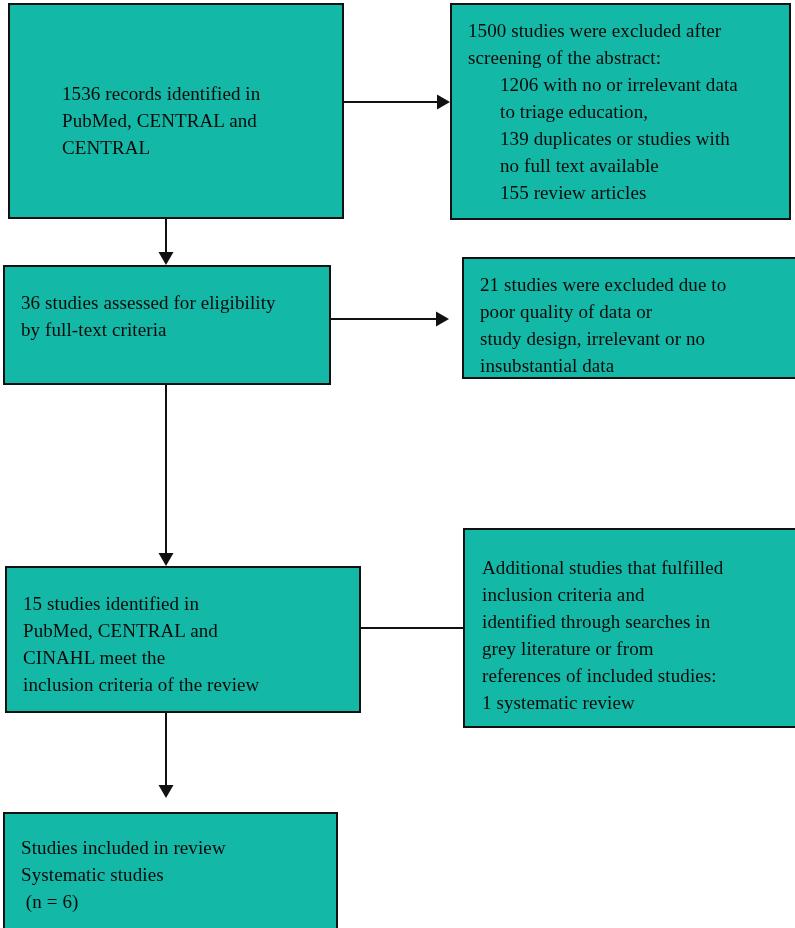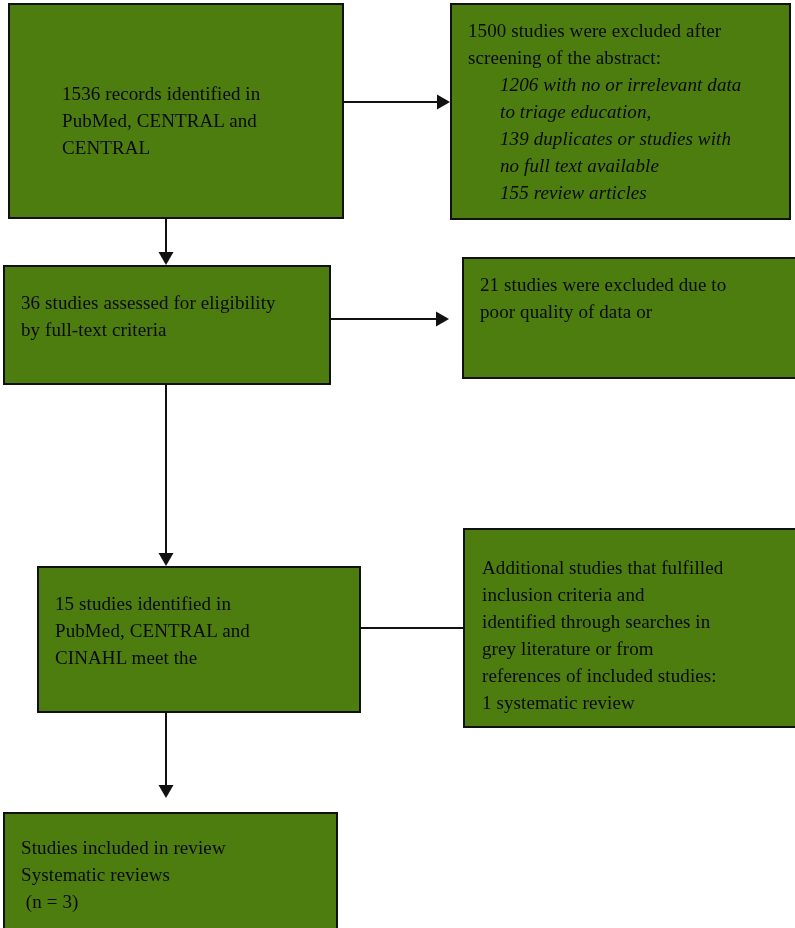--- a/index.html
+++ b/index.html
@@ -14,37 +14,36 @@
     height: 928px;
     background: #ffffff;
     font-family: "Liberation Serif", "DejaVu Serif", serif;
     color: #0a0a0a;
     overflow: hidden;
   }
   .flow-box {
     position: absolute;
     box-sizing: border-box;
     border: 2px solid #111111;
-    background: #4d7c0f;
+    background: #14b8a6;
   }
   .box-text {
     position: absolute;
     font-size: 19px;
     line-height: 27px;
     white-space: pre;
     color: #0a0a0a;
     letter-spacing: 0.1px;
   }
   .box-line {
     display: block;
     white-space: pre;
   }
   .box-line.indent {
     padding-left: 32px;
-    font-style: italic;
   }
   svg.connectors {
     position: absolute;
     left: 0;
     top: 0;
     width: 795px;
     height: 928px;
     overflow: visible;
     pointer-events: none;
   }
@@ -85,26 +84,26 @@
       <div class="flow-box" style="left: 8px; top: 3px; width: 336px; height: 216px; border-color: rgb(17, 17, 17);">
         <div class="box-text" style="left: 52px; top: 75px; color: rgb(10, 10, 10);"><span class="box-line">1536 records identified in</span><span class="box-line">PubMed, CENTRAL and</span><span class="box-line">CENTRAL</span></div>
       </div>
       <div class="flow-box" style="left: 450px; top: 3px; width: 341px; height: 217px; border-color: rgb(17, 17, 17);">
         <div class="box-text" style="left: 16px; top: 12px; color: rgb(10, 10, 10);"><span class="box-line">1500 studies were excluded after</span><span class="box-line">screening of the abstract:</span><span class="box-line indent">1206 with no or irrelevant data</span><span class="box-line indent">to triage education,</span><span class="box-line indent">139 duplicates or studies with</span><span class="box-line indent">no full text available</span><span class="box-line indent">155 review articles</span></div>
       </div>
       <div class="flow-box" style="left: 3px; top: 265px; width: 328px; height: 120px; border-color: rgb(17, 17, 17);">
         <div class="box-text" style="left: 16px; top: 22px; color: rgb(10, 10, 10);"><span class="box-line">36 studies assessed for eligibility</span><span class="box-line">by full-text criteria</span></div>
       </div>
       <div class="flow-box" style="left: 462px; top: 257px; width: 342px; height: 122px; border-color: rgb(17, 17, 17);">
-        <div class="box-text" style="left: 16px; top: 12px; color: rgb(10, 10, 10);"><span class="box-line">21 studies were excluded due to</span><span class="box-line">poor quality of data or</span></div>
+        <div class="box-text" style="left: 16px; top: 12px; color: rgb(10, 10, 10);"><span class="box-line">21 studies were excluded due to</span><span class="box-line">poor quality of data or</span><span class="box-line">study design, irrelevant or no</span><span class="box-line">insubstantial data</span></div>
       </div>
-      <div class="flow-box" style="left: 5px; top: 566px; width: 324px; height: 147px; border-color: rgb(17, 17, 17); margin-left: 32px;">
-        <div class="box-text" style="left: 16px; top: 22px; color: rgb(10, 10, 10);"><span class="box-line">15 studies identified in</span><span class="box-line">PubMed, CENTRAL and</span><span class="box-line">CINAHL meet the</span></div>
+      <div class="flow-box" style="left: 5px; top: 566px; width: 356px; height: 147px; border-color: rgb(17, 17, 17);">
+        <div class="box-text" style="left: 16px; top: 22px; color: rgb(10, 10, 10);"><span class="box-line">15 studies identified in</span><span class="box-line">PubMed, CENTRAL and</span><span class="box-line">CINAHL meet the</span><span class="box-line">inclusion criteria of the review</span></div>
       </div>
       <div class="flow-box" style="left: 463px; top: 528px; width: 360px; height: 200px; border-color: rgb(17, 17, 17);">
         <div class="box-text" style="left: 17px; top: 24px; color: rgb(10, 10, 10);"><span class="box-line">Additional studies that fulfilled</span><span class="box-line">inclusion criteria and</span><span class="box-line">identified through searches in</span><span class="box-line">grey literature or from</span><span class="box-line">references of included studies:</span><span class="box-line">1 systematic review</span></div>
       </div>
       <div class="flow-box" style="left: 3px; top: 798px; width: 335px; height: 127px; border-color: rgb(17, 17, 17); margin-top: 14px;">
-        <div class="box-text" style="left: 16px; top: 20px; color: rgb(10, 10, 10);"><span class="box-line">Studies included in review</span><span class="box-line">Systematic reviews</span><span class="box-line"> (n = 3)</span></div>
+        <div class="box-text" style="left: 16px; top: 20px; color: rgb(10, 10, 10);"><span class="box-line">Studies included in review</span><span class="box-line">Systematic studies</span><span class="box-line"> (n = 6)</span></div>
       </div>
     </div>
 
 </div>
 
 </body></html>

